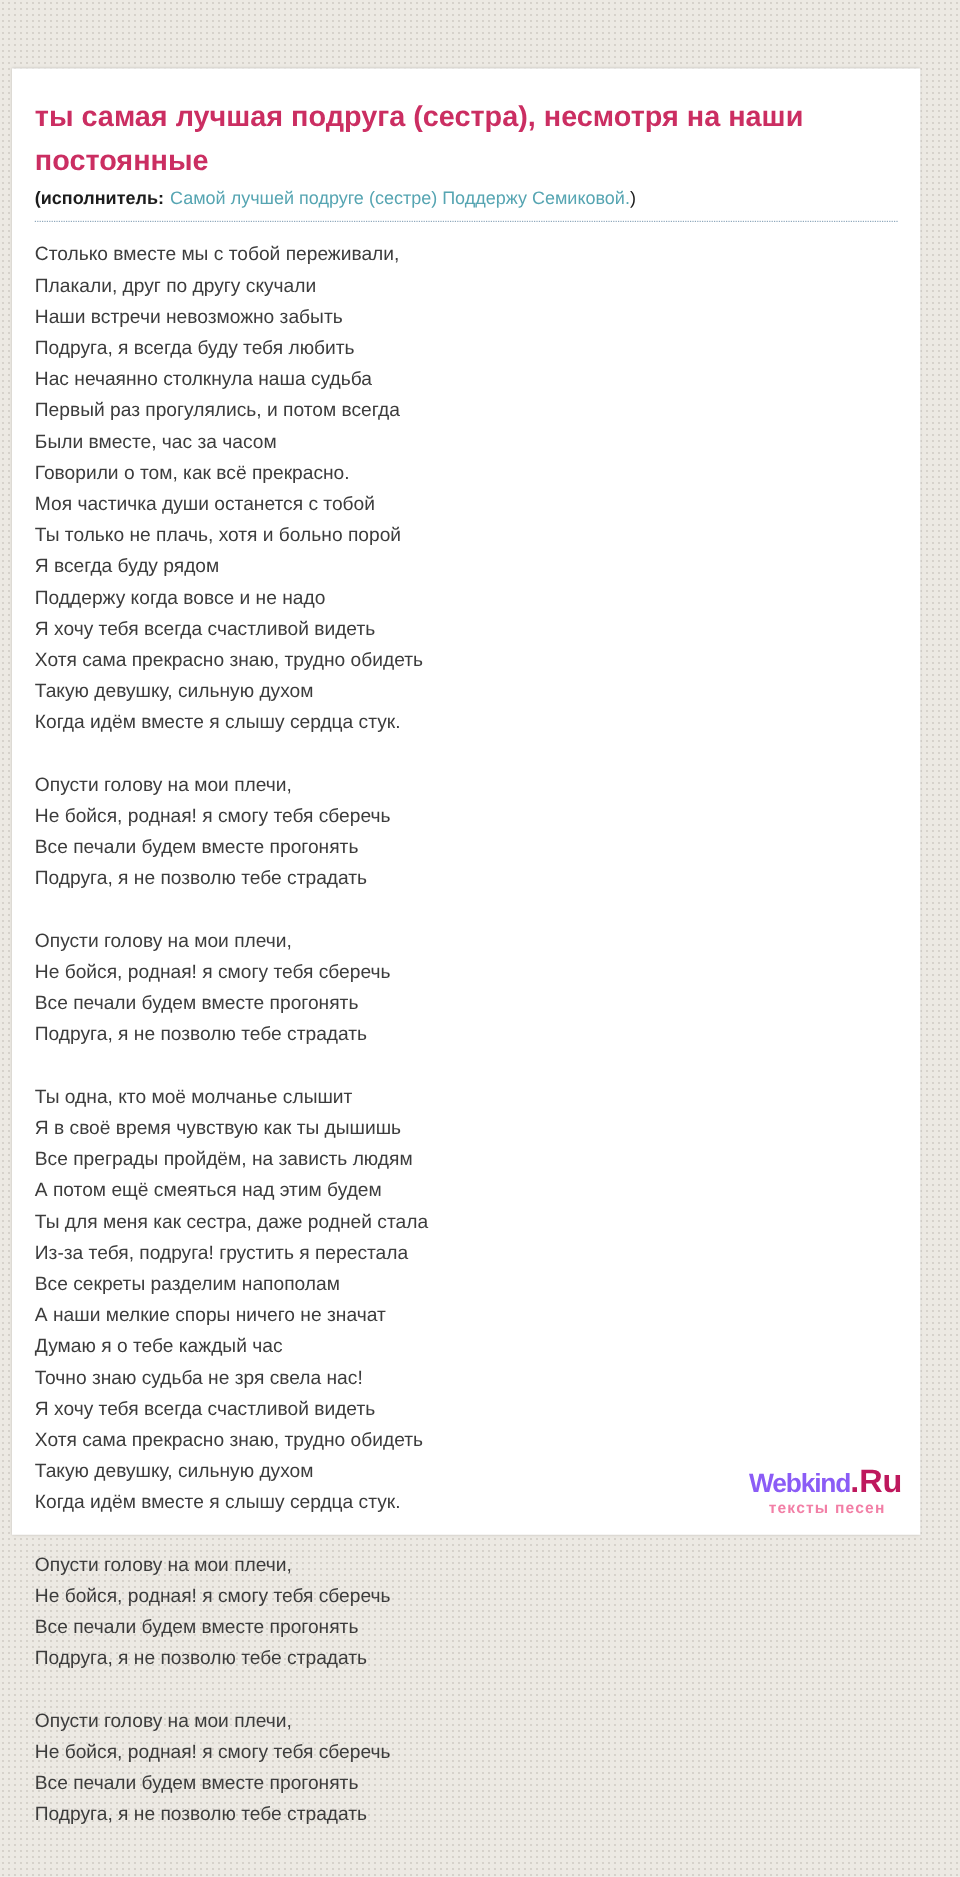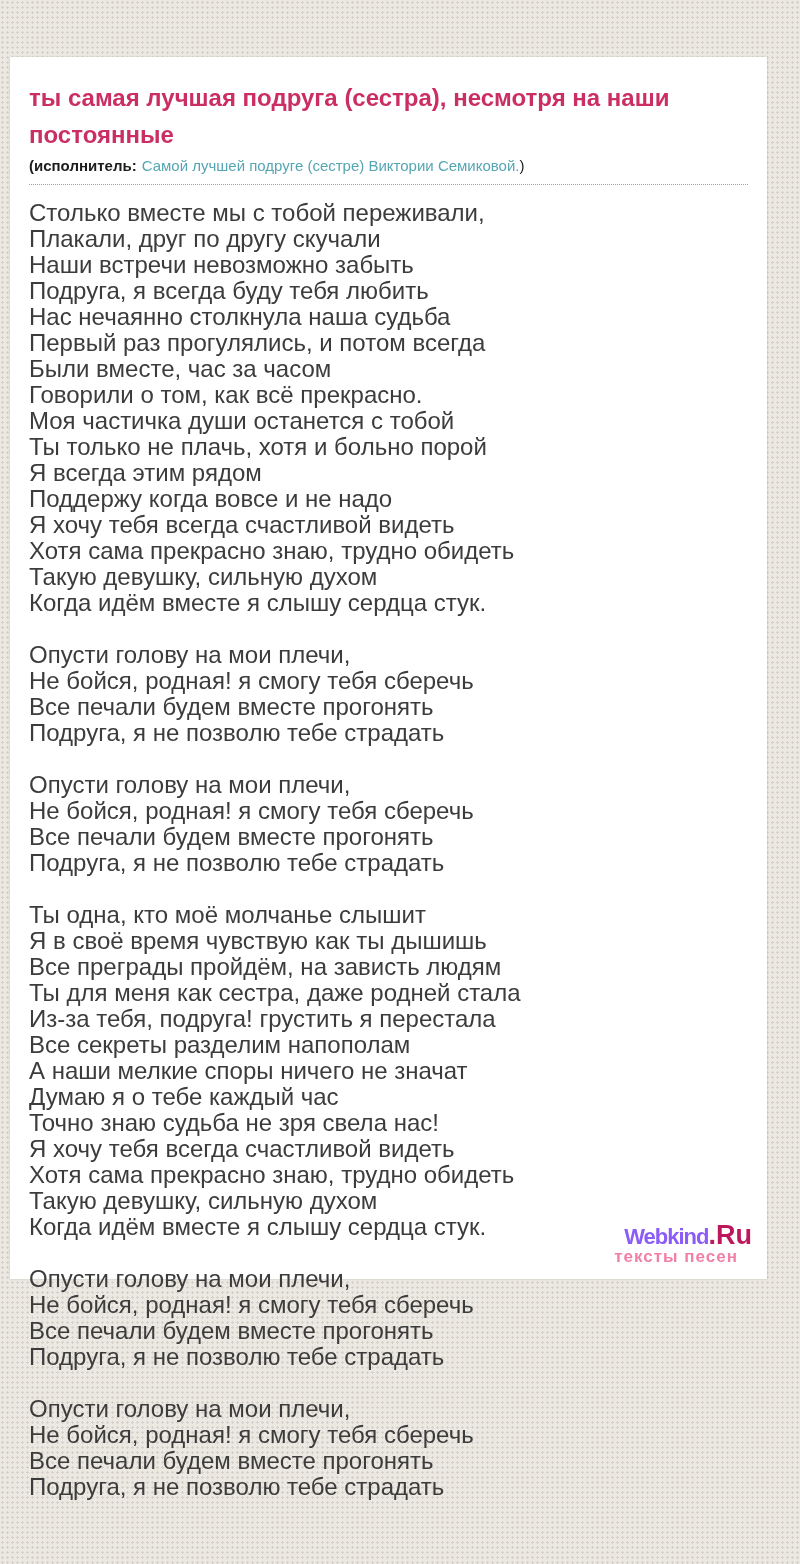--- a/index.html
+++ b/index.html
@@ -50,21 +50,21 @@
   .artist-link {
     color: #56a5b2;
     text-decoration: none;
     cursor: pointer;
   }
   .artist-suffix {
     font-weight: normal;
   }
   .lyrics {
     margin-top: 15px;
-    font-size: 24px;
+    font-size: 16px;
     line-height: 26px;
     color: #3c3c3c;
   }
   .stanza {
     margin: 0 0 26px 0;
   }
   .lyric-line {
     display: block;
   }
   .logo {
@@ -81,53 +81,53 @@
     font-weight: bold;
     color: #8b5cf6;
     letter-spacing: -1px;
   }
   .logo-suffix {
     font-size: 27px;
     font-weight: bold;
     color: #be185d;
   }
   .logo-tagline {
-    font-size: 17px;
+    font-size: 13px;
     font-weight: bold;
     color: #f27fa6;
     letter-spacing: 1px;
     line-height: 13px;
     margin-top: -7px;
     padding-right: 14px;
   }
 </style>
 </head>
 <body>
 
 <div class="card">
 
   <h1 class="song-title">ты самая лучшая подруга (сестра), несмотря на наши постоянные</h1>
 
   <div class="artist-row">
-    <span class="artist-prefix">(исполнитель:</span><span></span><a class="artist-link">Самой лучшей подруге (сестре) Виктории Семиковой.</a><span class="artist-suffix">)</span>
+    <span class="artist-prefix">(исполнитель:</span><span></span><a class="artist-link">Самой лучшей подруге (сестре) Поддержу Семиковой.</a><span class="artist-suffix">)</span>
   </div>
 
   <div class="lyrics">
       <p class="stanza">
         <span class="lyric-line">Столько вместе мы с тобой переживали,</span>
         <span class="lyric-line">Плакали, друг по другу скучали</span>
         <span class="lyric-line">Наши встречи невозможно забыть</span>
         <span class="lyric-line">Подруга, я всегда буду тебя любить</span>
         <span class="lyric-line">Нас нечаянно столкнула наша судьба</span>
         <span class="lyric-line">Первый раз прогулялись, и потом всегда</span>
         <span class="lyric-line">Были вместе, час за часом</span>
         <span class="lyric-line">Говорили о том, как всё прекрасно.</span>
         <span class="lyric-line">Моя частичка души останется с тобой</span>
         <span class="lyric-line">Ты только не плачь, хотя и больно порой</span>
-        <span class="lyric-line">Я всегда этим рядом</span>
+        <span class="lyric-line">Я всегда буду рядом</span>
         <span class="lyric-line">Поддержу когда вовсе и не надо</span>
         <span class="lyric-line">Я хочу тебя всегда счастливой видеть</span>
         <span class="lyric-line">Хотя сама прекрасно знаю, трудно обидеть</span>
         <span class="lyric-line">Такую девушку, сильную духом</span>
         <span class="lyric-line">Когда идём вместе я слышу сердца стук.</span>
       </p>
       <p class="stanza">
         <span class="lyric-line">Опусти голову на мои плечи,</span>
         <span class="lyric-line">Не бойся, родная! я смогу тебя сберечь</span>
         <span class="lyric-line">Все печали будем вместе прогонять</span>
@@ -136,20 +136,21 @@
       <p class="stanza">
         <span class="lyric-line">Опусти голову на мои плечи,</span>
         <span class="lyric-line">Не бойся, родная! я смогу тебя сберечь</span>
         <span class="lyric-line">Все печали будем вместе прогонять</span>
         <span class="lyric-line">Подруга, я не позволю тебе страдать</span>
       </p>
       <p class="stanza">
         <span class="lyric-line">Ты одна, кто моё молчанье слышит</span>
         <span class="lyric-line">Я в своё время чувствую как ты дышишь</span>
         <span class="lyric-line">Все преграды пройдём, на зависть людям</span>
+        <span class="lyric-line">А потом ещё смеяться над этим будем</span>
         <span class="lyric-line">Ты для меня как сестра, даже родней стала</span>
         <span class="lyric-line">Из-за тебя, подруга! грустить я перестала</span>
         <span class="lyric-line">Все секреты разделим напополам</span>
         <span class="lyric-line">А наши мелкие споры ничего не значат</span>
         <span class="lyric-line">Думаю я о тебе каждый час</span>
         <span class="lyric-line">Точно знаю судьба не зря свела нас!</span>
         <span class="lyric-line">Я хочу тебя всегда счастливой видеть</span>
         <span class="lyric-line">Хотя сама прекрасно знаю, трудно обидеть</span>
         <span class="lyric-line">Такую девушку, сильную духом</span>
         <span class="lyric-line">Когда идём вместе я слышу сердца стук.</span>

